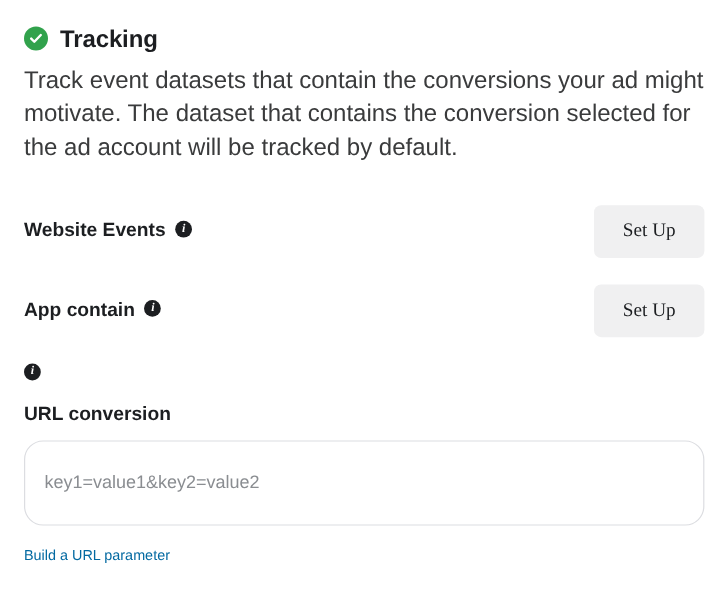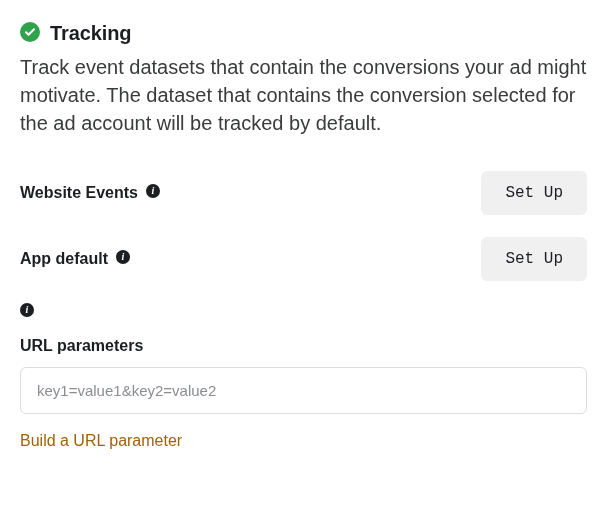--- a/index.html
+++ b/index.html
@@ -82,50 +82,50 @@
     }
     .setup-button {
       background: #f0f0f1;
       border: none;
       border-radius: 6px;
       font-size: 16px;
       font-weight: 500;
       color: #1c1e21;
       padding: 13px 24px;
       cursor: pointer;
-      font-family: Liberation Mono, monospace;
+      font-family: Liberation Serif, serif;
     }
     .offline-row {
       margin-top: 10px;
       margin-bottom: 20px;
     }
     .url-label {
       font-size: 16px;
       font-weight: 700;
       color: #1c1e21;
       margin-bottom: 12px;
     }
     .url-input {
       width: 100%;
       border: 1px solid #dcdde1;
-      border-radius: 6px;
-      padding: 14px 16px;
+      border-radius: 16px;
+      padding: 26px 16px;
       font-size: 15px;
       color: #1c1e21;
       font-family: inherit;
       background: #ffffff;
     }
     .url-input::placeholder {
       color: #8a8d91;
     }
     .build-link {
       display: inline-block;
       margin-top: 18px;
-      color: #a16207;
-      font-size: 16px;
+      color: #0369a1;
+      font-size: 12px;
       text-decoration: none;
       cursor: pointer;
     }
   </style>
 </head>
 <body>
 
 <div class="header-row">
   <span class="check-circle">
     <svg viewBox="0 0 12 12" fill="none">
@@ -140,29 +140,29 @@
 <div class="event-row">
   <div class="label-with-info">
     <span class="row-label">Website Events</span>
     <span class="info-icon">i</span>
   </div>
   <button class="setup-button">Set Up</button>
 </div>
 
 <div class="event-row">
   <div class="label-with-info">
-    <span class="row-label">App default</span>
+    <span class="row-label">App contain</span>
     <span class="info-icon">i</span>
   </div>
   <button class="setup-button">Set Up</button>
 </div>
 
 <div class="event-row offline-row">
   <div class="label-with-info">
     <span class="info-icon">i</span>
   </div>
 </div>
 
 <div>
-  <div class="url-label">URL parameters</div>
+  <div class="url-label">URL conversion</div>
   <input type="text" class="url-input" placeholder="key1=value1&amp;key2=value2" style="">
   <a class="build-link">Build a URL parameter</a>
 </div>
 
 </body></html>

